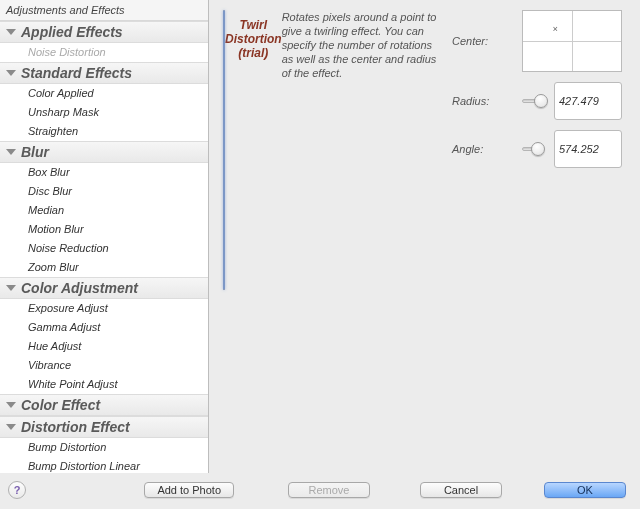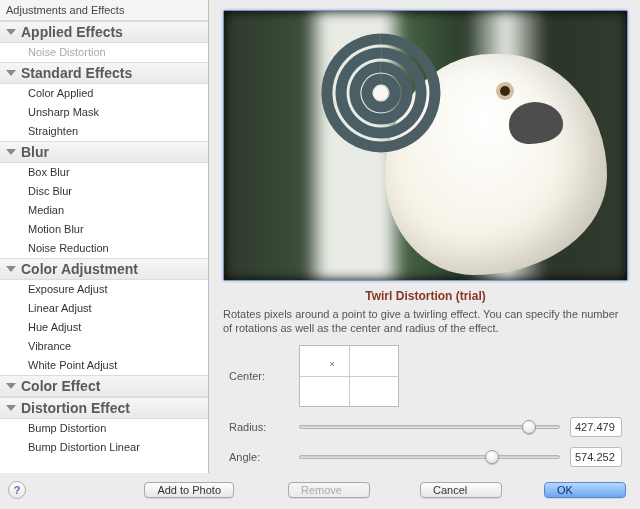--- a/index.html
+++ b/index.html
@@ -1,26 +1,26 @@
 <!DOCTYPE html>
 <html><head>
 <meta charset="utf-8">
 <style>
 * { box-sizing: border-box; margin: 0; padding: 0; }
 body { font-family: "Lucida Grande", "Helvetica Neue", Arial, sans-serif; font-size: 11px; background: #ececec; width: 640px; height: 509px; overflow: hidden; color: #333; }
 .win { display: flex; flex-direction: column; width: 100%; height: 100%; }
-.top { display: flex; flex: 1; overflow: hidden; }
+.top { display: flex; flex: 1; overflow: hidden; font-style: italic; }
 .sidebar { width: 209px; display: flex; flex-direction: column; border-right: 1px solid #bdbdbd; background: #fff; }
 .sb-title { padding: 4px 6px; font-size: 11px; color: #444; background: #f5f5f5; border-bottom: 1px solid #d9d9d9; }
 .sb-list { flex: 1; overflow-y: auto; }
 .cat { background: linear-gradient(#f6f6f6, #e9e9e9); border-top: 1px solid #dcdcdc; border-bottom: 1px solid #dcdcdc; padding: 2px 6px; font-weight: bold; color: #5a5a5a; font-size: 14px; display: flex; align-items: center; cursor: pointer; }
 .cat .disc { width: 0; height: 0; border-left: 5px solid transparent; border-right: 5px solid transparent; border-top: 6px solid #8a8a8a; margin-right: 5px; }
 .item { padding: 2px 6px 2px 28px; font-size: 11px; color: #333; cursor: pointer; line-height: 15px; }
 .item.dim { color: #a9a9a9; }
-.mainpane { flex: 1; display: flex; flex-direction: column; padding: 10px 12px 6px 14px; overflow: hidden; }
+.mainpane { flex: 1; display: flex; flex-direction: row; padding: 10px 12px 6px 14px; overflow: hidden; }
 .preview { border: 1px solid #7c97c6; background: #000; height: 280px; position: relative; overflow: hidden; border-radius: 2px; box-shadow: 0 0 3px rgba(120,150,210,.7); }
 
 .bg-blur { position: absolute; inset: 0; background: linear-gradient(90deg,#2e3a2c 0%,#3d4e3a 20%,#e9ece5 25%,#e9ece5 40%,#446043 45%,#2d3d2c 60%,#e9ece5 70%,#2b3428 80%,#303b2d 100%); filter: blur(6px); }
 .bird { position: absolute; left: 40%; top: 16%; width: 55%; height: 82%; border-radius: 48% 48% 60% 40% / 55% 55% 45% 45%; background: radial-gradient(ellipse at 45% 30%, #fff 0%, #f7f3e8 55%, #eae4d5 85%); box-shadow: inset -20px -10px 40px rgba(0,0,0,.15); }
 .beak { position: absolute; right: 16%; top: 34%; width: 54px; height: 42px; background: #4c4d4d; border-radius: 55% 60% 70% 40% / 60% 60% 50% 50%; }
 .eye { position: absolute; right: 29%; top: 28%; width: 10px; height: 10px; background: #3b2616; border-radius: 50%; box-shadow: 0 0 0 4px #d2bda0; }
 .swirl { position: absolute; left: 24%; top: 8%; width: 120px; height: 120px; }
 .swirl svg { width: 100%; height: 100%; }
 .fxname { text-align: center; font-weight: bold; color: #8a3524; margin: 8px 0 4px; font-size: 12px; }
 .fxdesc { font-size: 11px; color: #555; line-height: 14px; margin-bottom: 10px; }
@@ -28,24 +28,24 @@
 .row { display: flex; align-items: center; gap: 10px; }
 .row .lbl { width: 60px; color: #555; font-size: 11px; }
 .centerbox { width: 100px; height: 62px; border: 1px solid #bbb; background: #fff; position: relative; }
 .centerbox::before, .centerbox::after { content: ""; position: absolute; background: #ccc; }
 .centerbox::before { left: 0; right: 0; top: 50%; height: 1px; }
 .centerbox::after { top: 0; bottom: 0; left: 50%; width: 1px; }
 .xmark { position: absolute; font-size: 9px; color: #666; }
 .slider { flex: 1; height: 16px; position: relative; }
 .track { position: absolute; left: 0; right: 0; top: 50%; height: 4px; margin-top: -2px; background: linear-gradient(#c6c6c6,#e9e9e9); border: 1px solid #b5b5b5; border-radius: 3px; }
 .thumb { position: absolute; top: 50%; width: 14px; height: 14px; margin-top: -7px; margin-left: -7px; background: radial-gradient(circle at 40% 30%, #fff, #e0e0e0); border: 1px solid #999; border-radius: 50%; box-shadow: 0 1px 1px rgba(0,0,0,.2); }
-.valbox { width: 52px; padding: 3px 4px; font-size: 11px; border: 1px solid #bbb; background: #fff; text-align: left; border-radius: 3px; }
+.valbox { width: 68px; padding: 12px 4px; font-size: 11px; border: 1px solid #bbb; background: #fff; text-align: left; border-radius: 3px; }
 .bottom { display: flex; align-items: center; padding: 8px 14px 10px 8px; gap: 10px; }
 .help { width: 18px; height: 18px; border: 1px solid #b0b0b0; border-radius: 50%; display: flex; align-items: center; justify-content: center; font-size: 11px; color: #7a5faf; background: linear-gradient(#fdfdfd,#eaeaea); cursor: pointer; font-weight: bold; }
-.btn { min-width: 82px; padding: 1px 12px; font-size: 11px; border: 1px solid #a8a8a8; border-radius: 4px; background: linear-gradient(#fdfdfd,#e7e7e7); box-shadow: 0 1px 0 rgba(0,0,0,.08); cursor: pointer; color: #333; }
+.btn { min-width: 82px; padding: 1px 12px; font-size: 11px; border: 1px solid #a8a8a8; border-radius: 4px; background: linear-gradient(#fdfdfd,#e7e7e7); box-shadow: 0 1px 0 rgba(0,0,0,.08); cursor: pointer; color: #333; text-align: center; }
 .btn.disabled { color: #aaa; background: linear-gradient(#f5f5f5,#eaeaea); cursor: default; margin-left: 44px; }
 .btn.default { background: linear-gradient(#b8d6ff,#6aa7f5); border-color: #5a87cf; color: #14305a; margin-left: 32px; }
 .spacer { flex: 1; }
 .gap { width: 30px; }
 </style>
 </head>
 <body>
 <div class="win">
 
   <div class="top">
@@ -66,26 +66,27 @@
           <div class="item">Straighten</div>
           <div class="cat">
             <span class="disc"></span>
             <span>Blur</span>
           </div>
           <div class="item">Box Blur</div>
           <div class="item">Disc Blur</div>
           <div class="item">Median</div>
           <div class="item">Motion Blur</div>
           <div class="item">Noise Reduction</div>
+          <div class="item">Zoom Blur</div>
           <div class="cat">
             <span class="disc"></span>
             <span>Color Adjustment</span>
           </div>
           <div class="item">Exposure Adjust</div>
-          <div class="item">Linear Adjust</div>
+          <div class="item">Gamma Adjust</div>
           <div class="item">Hue Adjust</div>
           <div class="item">Vibrance</div>
           <div class="item">White Point Adjust</div>
           <div class="cat">
             <span class="disc"></span>
             <span>Color Effect</span>
           </div>
           <div class="cat">
             <span class="disc"></span>
             <span>Distortion Effect</span>

